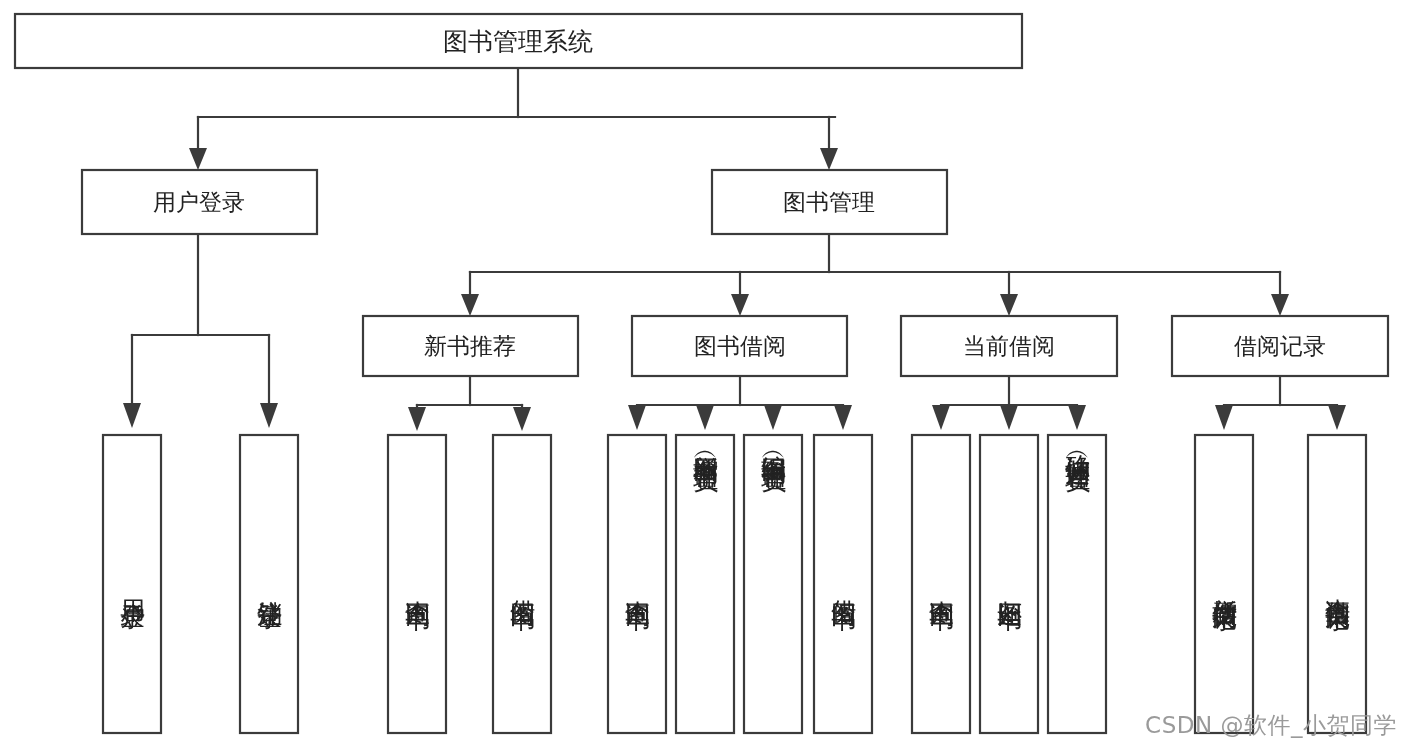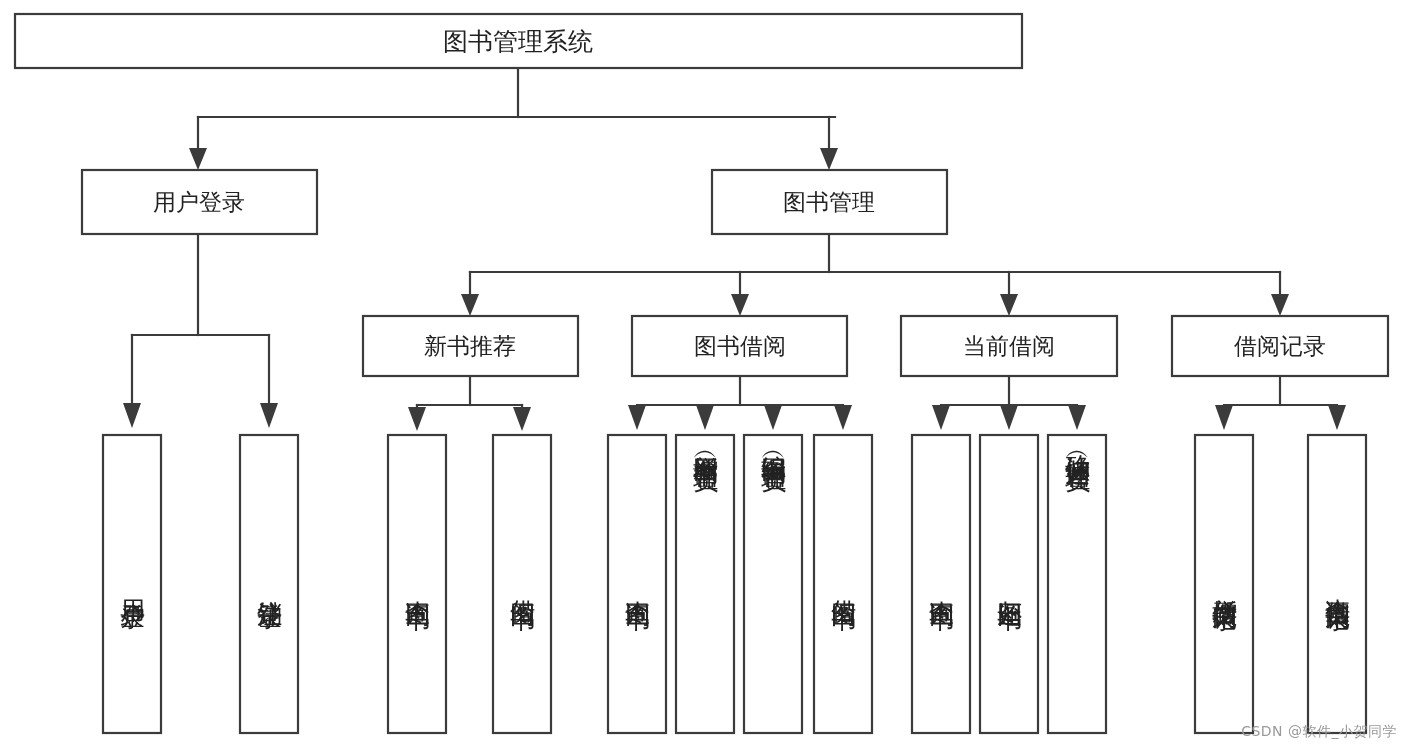--- a/index.html
+++ b/index.html
@@ -64,21 +64,21 @@
     letter-spacing: 2px;
     color: #222222;
     white-space: nowrap;
     text-align: center;
   }
   .watermark {
     position: absolute;
     right: 8px;
     bottom: 6px;
     font-family: "DejaVu Sans", "Liberation Sans", sans-serif;
-    font-size: 14px;
+    font-size: 23px;
     color: #9a9a9a;
     letter-spacing: 0.5px;
     white-space: nowrap;
   }
 </style>
 </head>
 <body>
 
 <div id="diagram-root">
 

